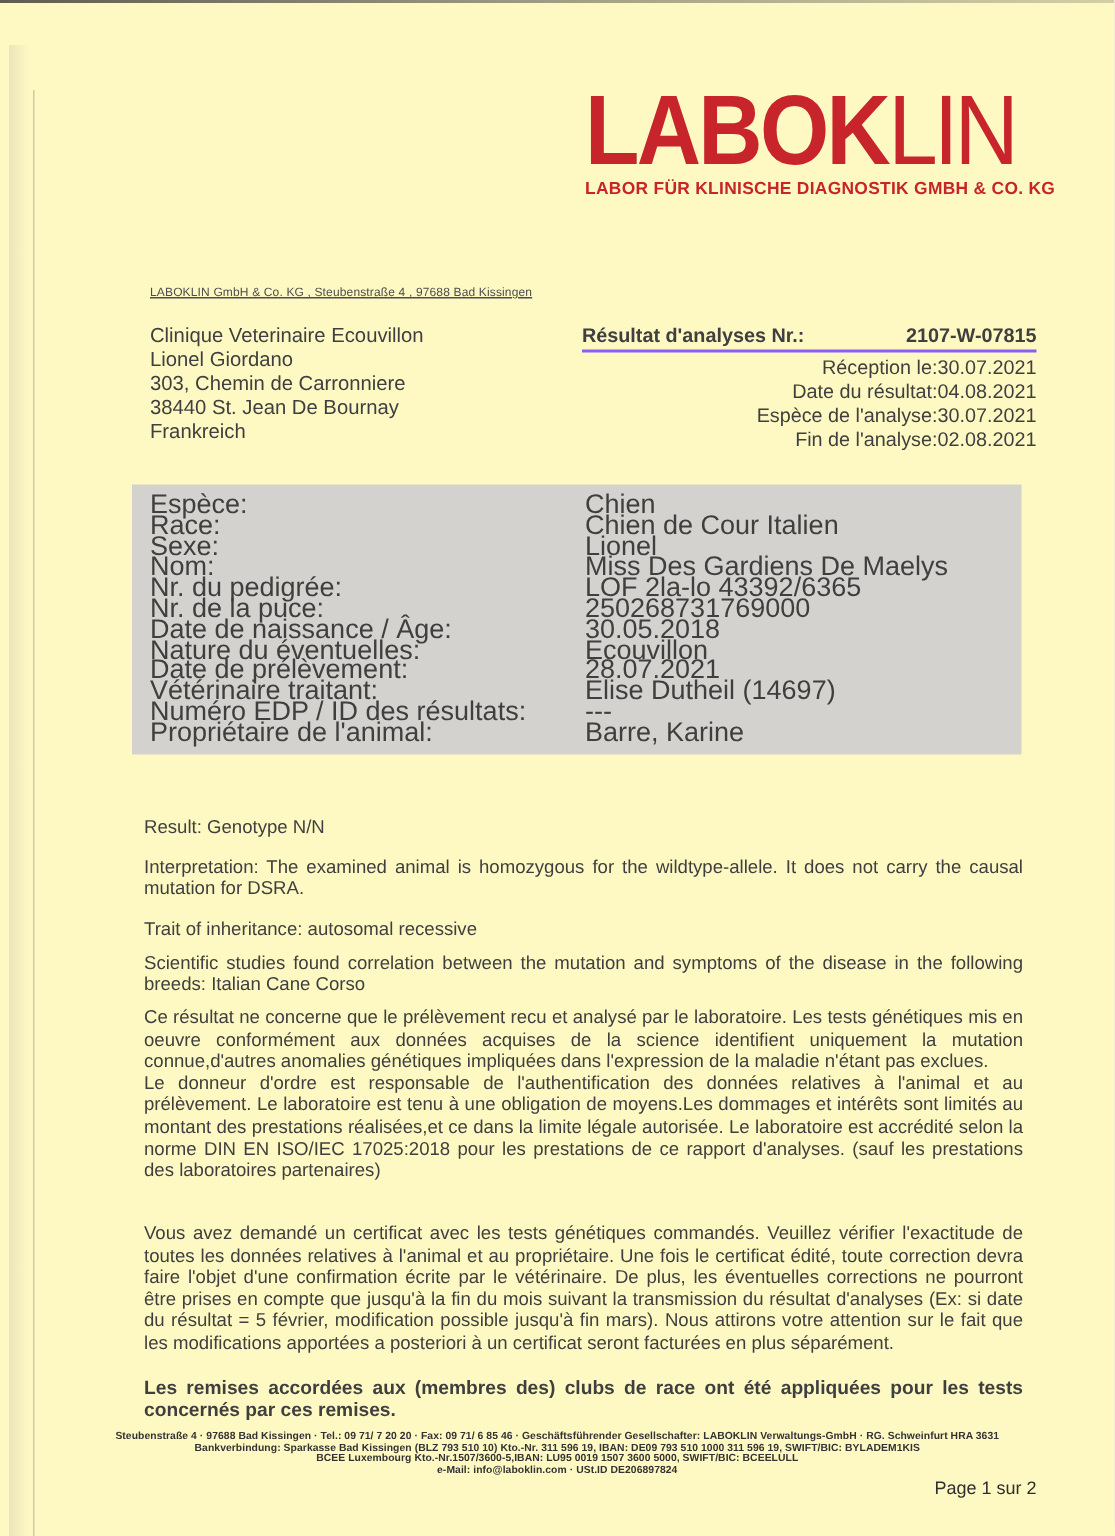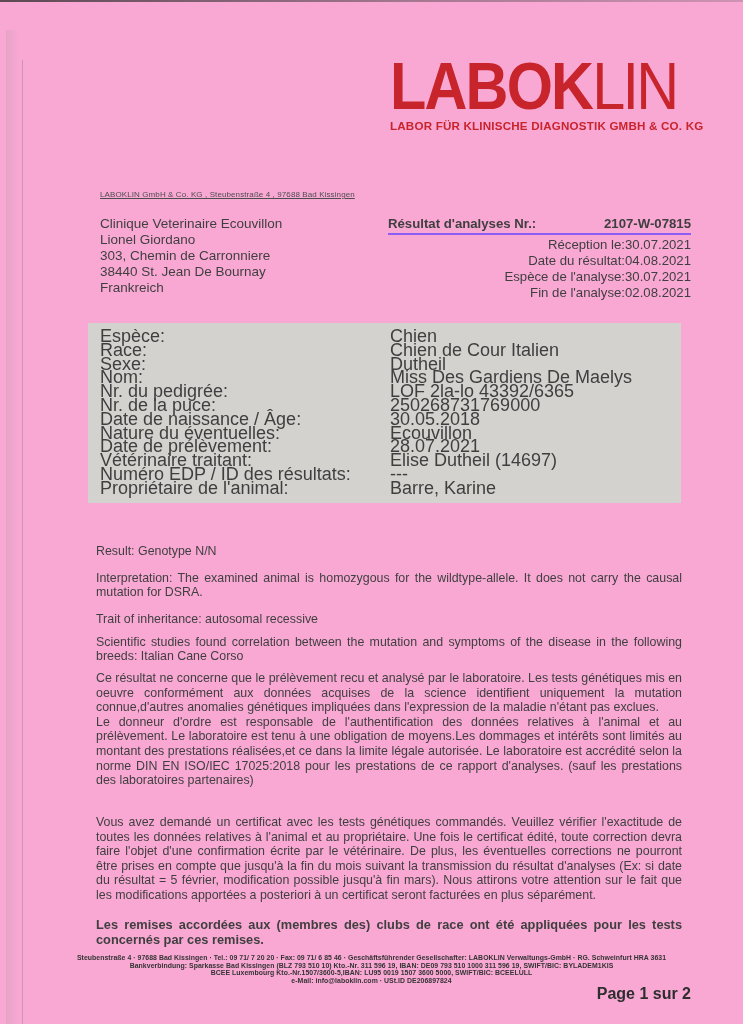--- a/index.html
+++ b/index.html
@@ -1,21 +1,21 @@
 <!DOCTYPE html>
 <html><head>
 <meta charset="utf-8">
 <style>
   * { margin:0; padding:0; box-sizing:border-box; }
   html,body { background:#e8e8e8; }
   .page {
     position:relative;
     width:743px; height:1024px;
     margin:0 auto;
-    background:#f9a8d4;
+    background:#fef9c3;
     font-family:"Liberation Sans", sans-serif;
     color:#3f3f3f;
     overflow:hidden;
   }
   
   .scan-top { position:absolute; top:0; left:0; width:100%; height:2px;
     background:linear-gradient(to right, rgba(40,40,40,.75), rgba(60,60,60,.45) 55%, rgba(80,80,80,.25)); }
   .scan-left-band { position:absolute; top:30px; left:6px; width:14px; height:994px;
     background:linear-gradient(to right, rgba(150,145,140,.18), rgba(150,145,140,0)); }
   .scan-left-line { position:absolute; top:60px; left:22px; width:1px; height:964px;
@@ -53,21 +53,21 @@
   .interpretation { top:571px; text-align:justify; }
   .inheritance { top:612px; }
   .studies { top:635px; text-align:justify; }
   .disclaimer { top:671px; text-align:justify; line-height:14.6px; }
   .certificate { top:815px; text-align:justify; line-height:14.6px; }
   .discount { top:917px; text-align:justify; font-weight:bold; font-size:12.8px; line-height:15px; }
 
   
   .footer { position:absolute; top:954px; left:0; width:100%; text-align:center;
     font-size:6.9px; font-weight:bold; line-height:7.6px; color:#333; letter-spacing:.05px; }
-  .page-label { position:absolute; top:985px; right:52px; font-size:16px; font-weight:bold; color:#2e2e2e; }
+  .page-label { position:absolute; top:985px; right:52px; font-size:12px; font-weight:normal; color:#2e2e2e; }
 </style>
 </head>
 <body>
 
 <div class="page">
 
   <div class="scan-top"></div>
   <div class="scan-left-band"></div>
   <div class="scan-left-line"></div>
 
@@ -113,21 +113,21 @@
     <div class="row">
         <span>Espèce:</span>
         <span>Chien</span>
       </div>
     <div class="row">
         <span>Race:</span>
         <span>Chien de Cour Italien</span>
       </div>
     <div class="row">
         <span>Sexe:</span>
-        <span>Dutheil</span>
+        <span>Lionel</span>
       </div>
     <div class="row">
         <span>Nom:</span>
         <span>Miss Des Gardiens De Maelys</span>
       </div>
     <div class="row">
         <span>Nr. du pedigrée:</span>
         <span>LOF 2la-lo 43392/6365</span>
       </div>
     <div class="row">

